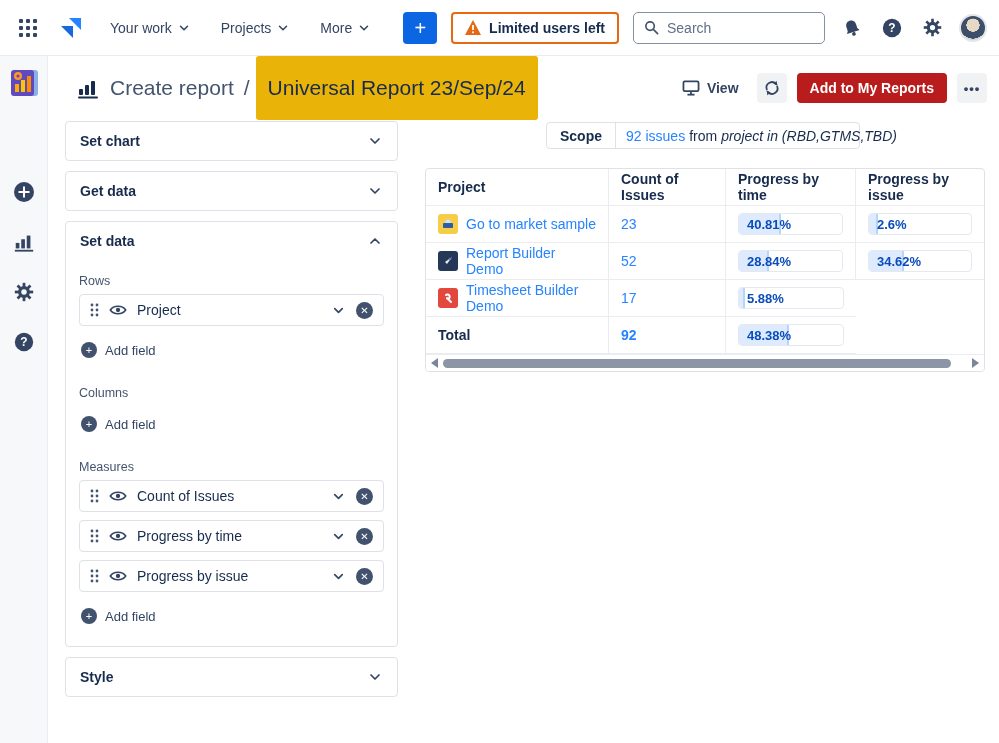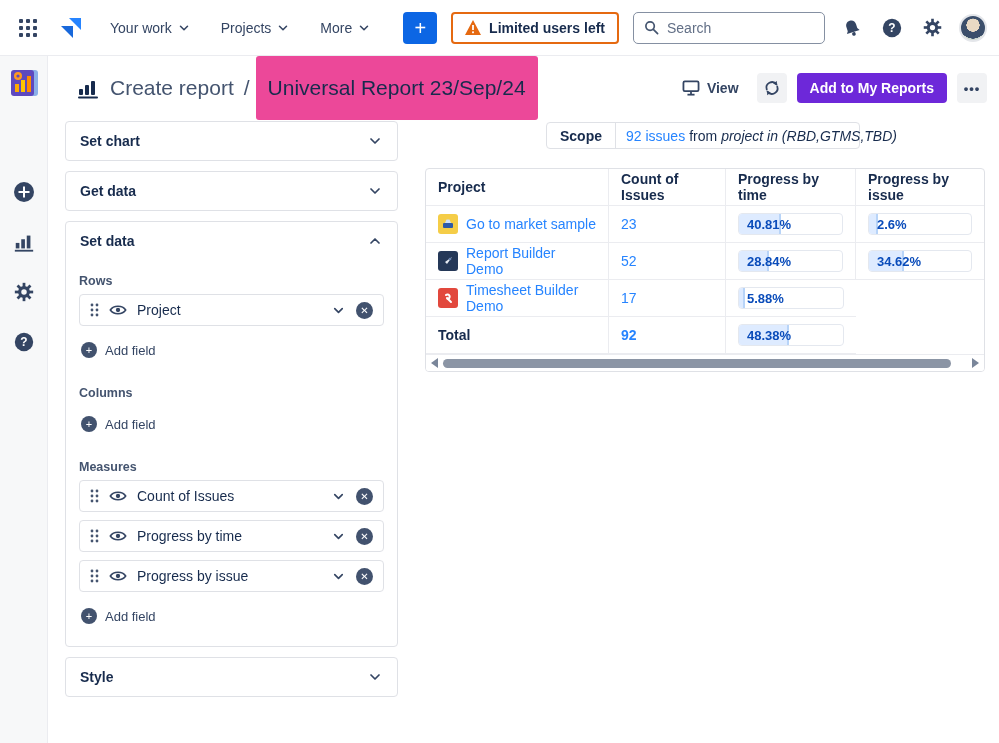--- a/index.html
+++ b/index.html
@@ -35,39 +35,39 @@
   .rail-logo { margin-top:10px; cursor:pointer; }
   .rail-icons { margin-top:78px; display:flex; flex-direction:column; gap:22px; align-items:center; }
   .rail-icons .icon-btn { width:28px; height:28px; }
 
   
   .main { position:absolute; left:48px; top:56px; width:951px; height:687px; background:#fff; }
 
   .page-header { position:absolute; left:28px; top:13px; right:12px; height:38px;
     display:flex; align-items:center; }
   .ph-crumb { display:flex; align-items:center; gap:10px; font-size:21px; color:#44546F; }
-  .title-box { background:#ec4899; border-radius:3px; padding:20px 12px; font-size:21px;
+  .title-box { background:#eab308; border-radius:3px; padding:20px 12px; font-size:21px;
     color:#172B4D; margin-left:6px; cursor:text; }
   .ph-actions { margin-left:auto; display:flex; align-items:center; gap:10px; }
   .view-btn { display:flex; align-items:flex-end; gap:7px; font-size:14px; font-weight:600;
     color:#344563; background:none; border:none; cursor:pointer; padding:6px 8px; }
   .ghost-btn { background:#F1F2F4; border:none; border-radius:4px; height:30px; min-width:30px;
     display:flex; align-items:center; justify-content:center; cursor:pointer; color:#344563; }
-  .primary-btn { background:#6d28d9; color:#fff; border:none; border-radius:4px; height:30px;
+  .primary-btn { background:#b91c1c; color:#fff; border:none; border-radius:4px; height:30px;
     padding:0 13px; font-size:14px; font-weight:600; cursor:pointer; }
   .dots { font-size:13px; letter-spacing:1px; padding:0 6px; color:#344563; font-weight:700; }
 
   
   .builder { position:absolute; left:17px; top:65px; width:333px; }
   .card { background:#fff; border:1px solid #DFE1E6; border-radius:4px; margin-bottom:10px; }
   .card-head { height:38px; display:flex; align-items:center; justify-content:space-between;
     padding:0 14px; cursor:pointer; }
   .card-head .ttl { font-size:14px; font-weight:700; color:#172B4D; }
   .card-body { padding:0 13px 22px; }
-  .sec-label { font-size:12.5px; font-weight:700; color:#44546F; margin-top:22px; }
+  .sec-label { font-size:12.5px; font-weight:400; color:#44546F; margin-top:22px; }
   .field { display:flex; align-items:center; gap:10px; height:32px; border:1px solid #DFE1E6;
     border-radius:4px; padding:0 10px; margin-top:6px; background:#fff; cursor:pointer; }
   .field + .field { margin-top:8px; }
   .field .f-label { flex:1; font-size:14px; color:#172B4D; }
   .addfield { display:flex; align-items:center; gap:8px; margin-top:16px; margin-left:2px;
     background:none; border:none; cursor:pointer; font-size:13px; color:#344563;
     font-family:"Liberation Sans", sans-serif; }
   .round-badge { width:16px; height:16px; border-radius:50%; background:#42526E; color:#fff;
     display:flex; align-items:center; justify-content:center; font-size:11px; line-height:1; }
   .remove-badge { width:17px; height:17px; border-radius:50%; background:#42526E; color:#fff;

